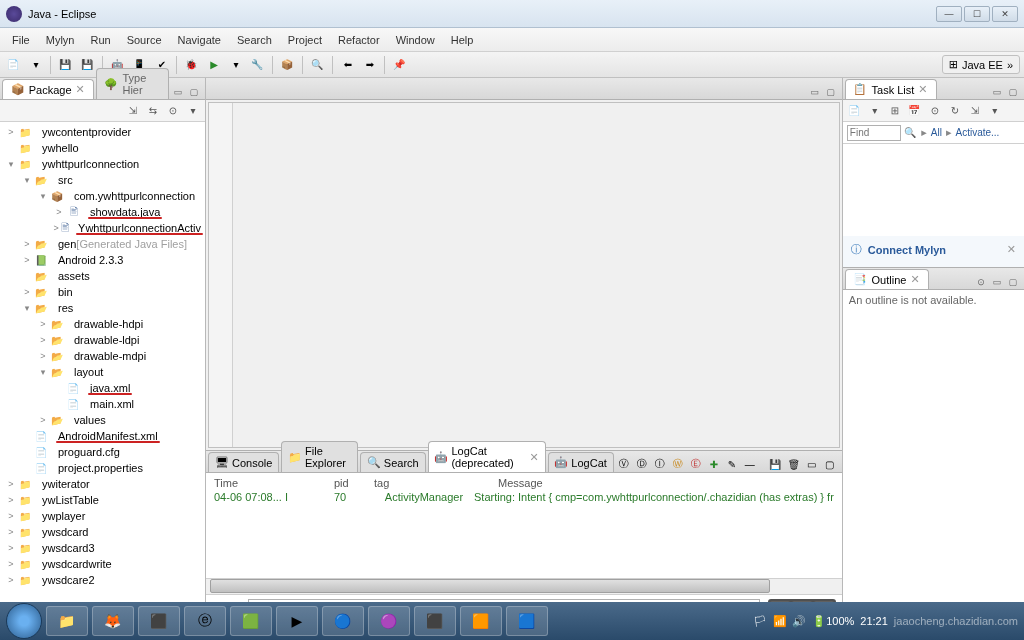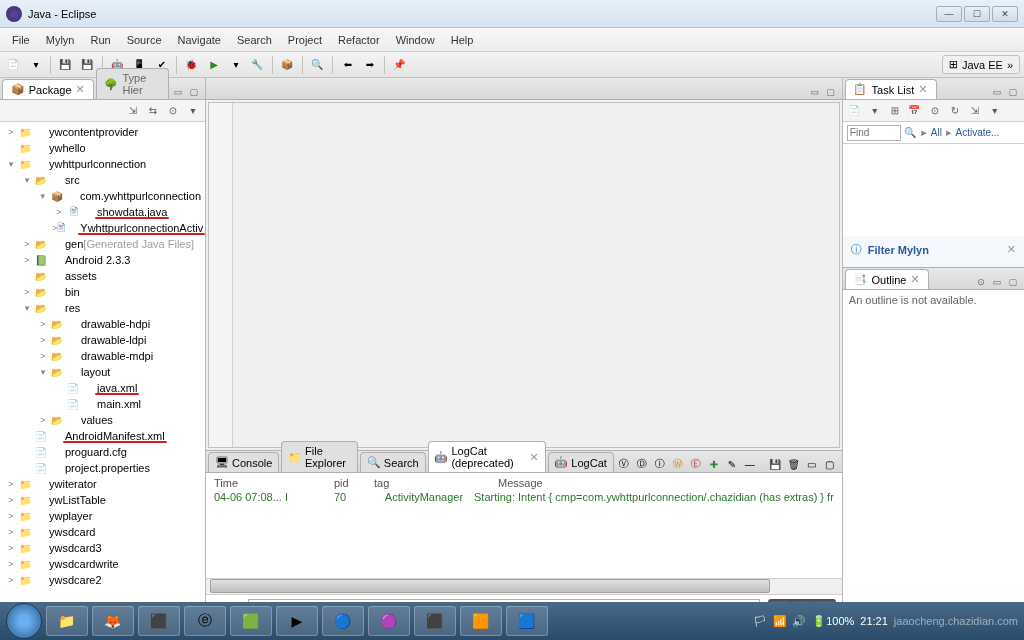--- a/index.html
+++ b/index.html
@@ -38,21 +38,21 @@
 .minitool { height:22px; background:#f4f4f4; border-bottom:1px solid #d0d0d0; display:flex; align-items:center; justify-content:flex-end; padding:0 4px; gap:4px; }
 .minitool span { width:16px; height:16px; font-size:10px; color:#555; display:flex; align-items:center; justify-content:center; }
 
 
 .tree { flex:1; overflow:auto; padding:2px 0; background:#fff; position:relative; }
 .treescroll { position:absolute; bottom:0; left:0; right:0; height:16px; background:#f0f0f0; border-top:1px solid #d0d0d0; display:flex; }
 .scrollthumb { width:60px; height:14px; background:linear-gradient(#e0e0e0,#c0c0c0); border:1px solid #a0a0a0; border-radius:2px; margin-left:80px; }
 .tn { display:flex; align-items:center; height:16px; white-space:nowrap; padding-right:4px; cursor:default; }
 .tn .tw { width:14px; text-align:center; color:#888; font-size:9px; }
 .tn .ic { width:16px; text-align:center; font-size:10px; }
-.tn .lbl { margin-left:15px; }
+.tn .lbl { margin-left:8px; }
 .gray { color:#a0a0a0; }
 .fold { color:#d88a20; }
 .pkg { color:#8a6a3a; }
 .javaf { color:#4a6a9a; }
 .xmlf { color:#7a5a9a; }
 
 .underline-red { position:relative; }
 .underline-red::after { content:''; position:absolute; left:-2px; right:-2px; bottom:-1px; height:2px; background:#cc2222; border-radius:1px; }
 
 
@@ -445,21 +445,21 @@
         <span class="mag">🔍</span>
         <span style="color:#888">▸</span>
         <a href="#">All</a>
         <span style="color:#888">▸</span>
         <a href="#">Activate...</a>
       </div>
       <div class="rbody"></div>
       <div class="mylyn">
         <div class="hd">
           <span style="color:#3a7aba">ⓘ</span>
-          <b>Filter Mylyn</b>
+          <b>Connect Mylyn</b>
           <span style="margin-left:auto;color:#999">✕</span>
         </div>
       </div>
     </div>
     <div class="rpanel" style="flex:1">
       <div class="viewtabs">
         <div class="viewtab">
           <span>📑</span>
           <span>Outline</span>
           <span style="color:#999">✕</span>

